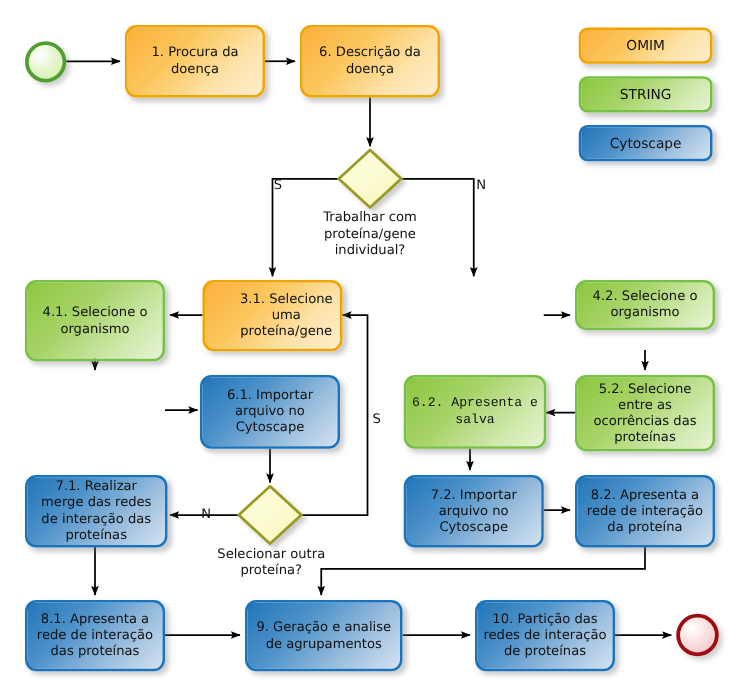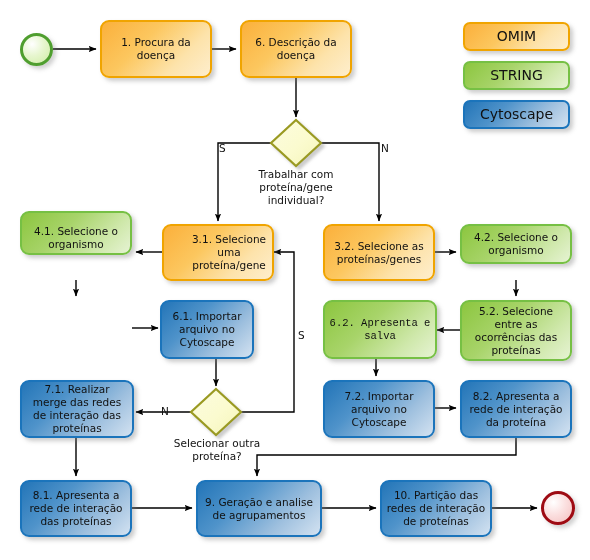--- a/index.html
+++ b/index.html
@@ -47,21 +47,21 @@
   }
   .string {
     border-color: #76c044;
     background: linear-gradient(135deg, #8cc63f 0%, #a8d46a 40%, #cfe8ab 75%, #e6f3d3 100%);
   }
   .cytoscape {
     border-color: #1b74bb;
     background: linear-gradient(135deg, #2375b8 0%, #4f93ca 35%, #9dbfde 70%, #d3e2f1 100%);
   }
   .legend-node {
-    font-size: 14px;
+    font-size: 11px;
     border-radius: 7px;
   }
   .terminal {
     position: absolute;
     border-radius: 50%;
     border-width: 3px;
     border-style: solid;
     box-sizing: border-box;
     z-index: 3;
     box-shadow: 3px 3px 4px rgba(120,120,120,0.35);
@@ -168,38 +168,35 @@
   </div>
 
   <div class="node omim" style="left:240px; top:20px; width:112px; height:58px;">
     <span>6. Descrição da doença</span>
   </div>
 
   <div class="node omim" style="left:162px; top:224px; width:112px; height:57px;padding-left:26px;">
     <span>3.1. Selecione uma proteína/gene</span>
   </div>
 
-  <div class="node omim" style="left:323px; top:224px; width:112px; height:57px;">
-    <span>3.2. Selecione as proteínas/genes</span>
-  </div>
-
-  <div class="node string" style="left:20px; top:211px; width:112px; height:44px;align-items:flex-end;">
+
+  <div class="node string" style="left:20px; top:224px; width:112px; height:65px;">
     <span>4.1. Selecione o organismo</span>
   </div>
 
   <div class="node string" style="left:460px; top:224px; width:112px; height:40px;">
     <span>4.2. Selecione o organismo</span>
   </div>
 
 
   <div class="node string" style="left:460px; top:300px; width:112px; height:61px;">
     <span>5.2. Selecione entre as ocorrências das proteínas</span>
   </div>
 
-  <div class="node cytoscape" style="left:160px; top:300px; width:94px; height:59px;">
+  <div class="node cytoscape" style="left:160px; top:300px; width:112px; height:59px;">
     <span>6.1. Importar arquivo no Cytoscape</span>
   </div>
 
   <div class="node string" style="left:323px; top:300px; width:114px; height:59px;font-family:Liberation Mono, monospace;">
     <span>6.2. Apresenta e salva</span>
   </div>
 
   <div class="node cytoscape" style="left:20px; top:380px; width:114px; height:58px;">
     <span>7.1. Realizar merge das redes de interação das proteínas</span>
   </div>

